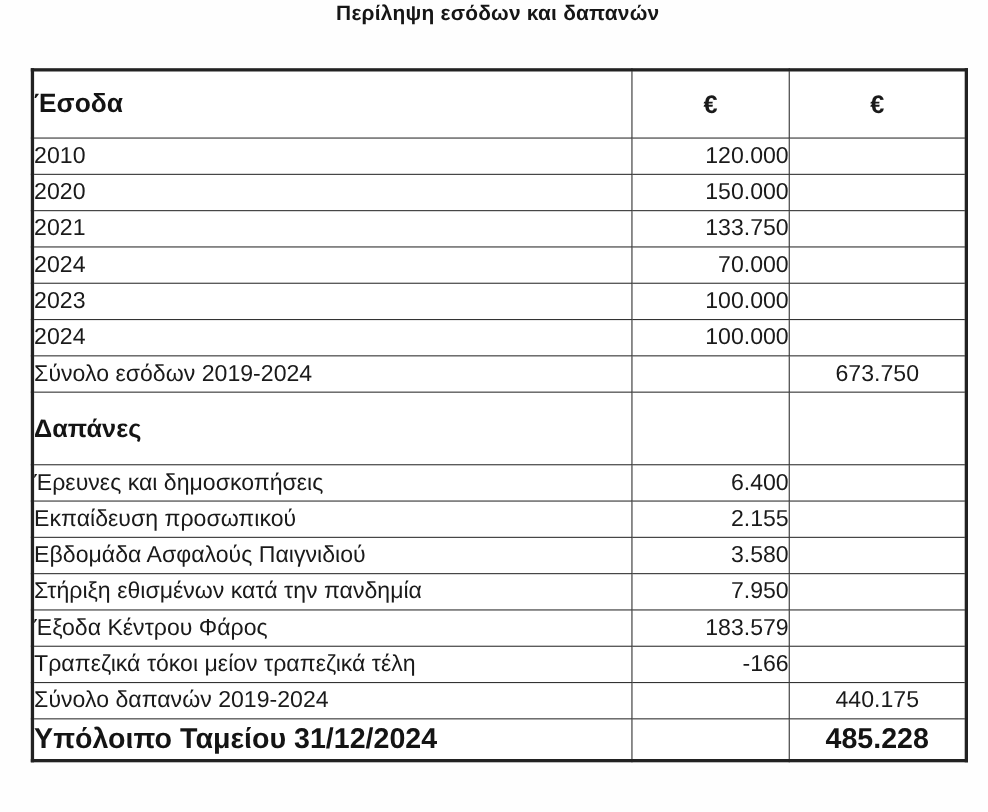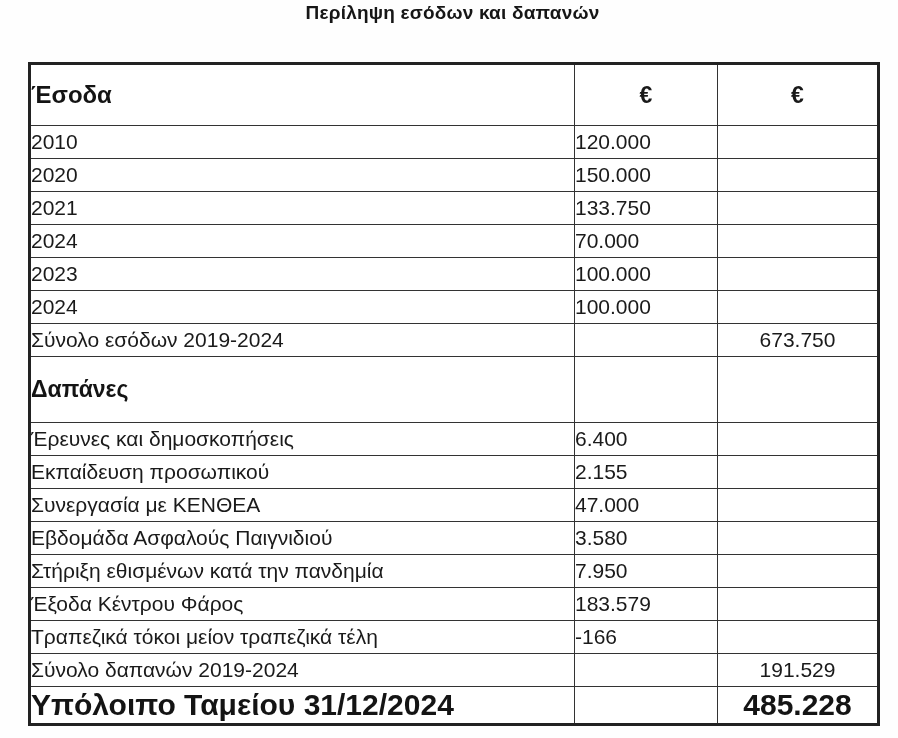--- a/index.html
+++ b/index.html
@@ -42,21 +42,21 @@
   .summary-table th, .summary-table td {
     border: 1.6px solid #333;
     padding: 0;
     vertical-align: middle;
     font-size: 21px;
     line-height: 1.15;
     overflow: hidden;
     white-space: nowrap;
   }
   .c-label { text-align: left;  padding-left: 12px;  }
-  .c-num   { text-align: left; padding-right: 11px; }
+  .c-num   { text-align: right; padding-right: 11px; }
   .c-num2  { text-align: center; padding-right: 11px; }
 
   
   thead tr { height: 62px; }
   thead th.c-label {
     font-size: 24px;
     font-weight: bold;
     color: #141414;
   }
   thead th.c-num, thead th.c-num2 {
@@ -70,21 +70,21 @@
   tbody tr          { height: 33px; }
   tbody tr.section  { height: 66px; }
   tbody tr.section td.c-label {
     font-size: 23px;
     font-weight: bold;
     color: #141414;
   }
   tbody tr.grandtotal { height: 38px; }
   tbody tr.grandtotal td {
     font-weight: bold;
-    font-size: 30px;
+    font-size: 26px;
     color: #141414;
   }
 </style>
 </head>
 <body>
 
 <div class="page">
   <h1 class="title">Περίληψη εσόδων και δαπανών</h1>
 
   <table class="summary-table">
@@ -145,25 +145,20 @@
     <td class="c-label">Έρευνες και δημοσκοπήσεις</td>
     <td class="c-num">6.400</td>
     <td class="c-num2"></td>
   </tr>
         <tr class="data">
     <td class="c-label">Εκπαίδευση προσωπικού</td>
     <td class="c-num">2.155</td>
     <td class="c-num2"></td>
   </tr>
         <tr class="data">
-    <td class="c-label">Συνεργασία με ΚΕΝΘΕΑ</td>
-    <td class="c-num">47.000</td>
-    <td class="c-num2"></td>
-  </tr>
-        <tr class="data">
     <td class="c-label">Εβδομάδα Ασφαλούς Παιγνιδιού</td>
     <td class="c-num">3.580</td>
     <td class="c-num2"></td>
   </tr>
         <tr class="data">
     <td class="c-label">Στήριξη εθισμένων κατά την πανδημία</td>
     <td class="c-num">7.950</td>
     <td class="c-num2"></td>
   </tr>
         <tr class="data">
@@ -172,21 +167,21 @@
     <td class="c-num2"></td>
   </tr>
         <tr class="data">
     <td class="c-label">Τραπεζικά τόκοι μείον τραπεζικά τέλη</td>
     <td class="c-num">-166</td>
     <td class="c-num2"></td>
   </tr>
         <tr class="subtotal">
     <td class="c-label">Σύνολο δαπανών 2019-2024</td>
     <td class="c-num"></td>
-    <td class="c-num2">191.529</td>
+    <td class="c-num2">440.175</td>
   </tr>
         <tr class="grandtotal">
     <td class="c-label">Υπόλοιπο Ταμείου 31/12/2024</td>
     <td class="c-num"></td>
     <td class="c-num2">485.228</td>
   </tr>
       </tbody>
   </table>
 </div>
 

